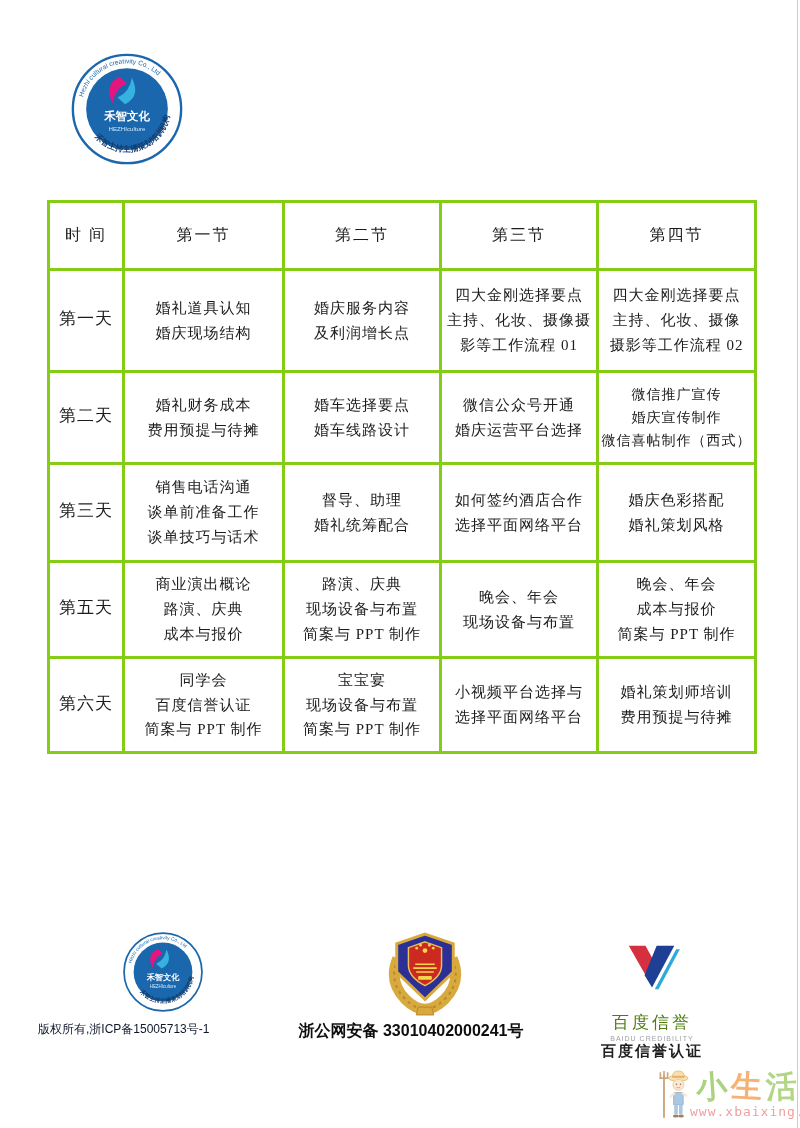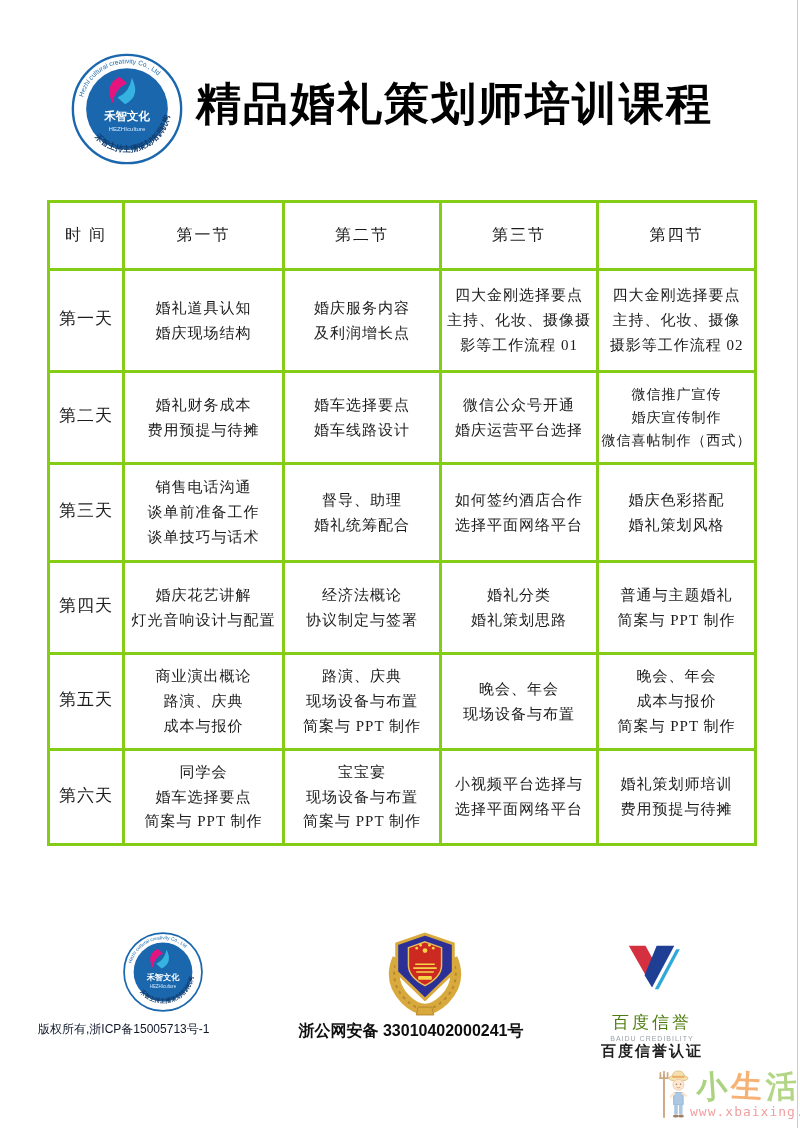--- a/index.html
+++ b/index.html
@@ -74,21 +74,20 @@
     <g transform="rotate(-16 60 60)">
       <defs>
         <path id="arcT1" d="M 12,60 A 48,48 0 0 1 108,60" fill="none"></path>
         <path id="arcB1" d="M 15,60 A 45,45 0 0 0 105,60" fill="none"></path>
       </defs>
       <text font-size="7" fill="#1a67ad" class="hz-arc"><textPath href="#arcT1" startOffset="50%" text-anchor="middle">Hezhi cultural creativity Co., Ltd</textPath></text>
       <text font-size="8.5" font-weight="bold" fill="#123a6b"><textPath href="#arcB1" startOffset="50%" text-anchor="middle">禾智主持主播策划培训机构</textPath></text>
     </g>
   </svg>
 
-  <div class="doc-title">精品婚礼策划师培训课程</div>
 
   <table class="course">
     <colgroup>
       <col style="width:75px">
         <col style="width:160px">
         <col style="width:157px">
         <col style="width:157px">
         <col style="width:158px">
     </colgroup>
     <tbody>
@@ -129,49 +128,38 @@
         <td>销售电话沟通
 谈单前准备工作
 谈单技巧与话术</td>
         <td>督导、助理
 婚礼统筹配合</td>
         <td>如何签约酒店合作
 选择平面网络平台</td>
         <td>婚庆色彩搭配
 婚礼策划风格</td>
       </tr>
-      <tr style="height:92px">
-        <td class="day">第四天</td>
-        <td>婚庆花艺讲解
-灯光音响设计与配置</td>
-        <td>经济法概论
-协议制定与签署</td>
-        <td>婚礼分类
-婚礼策划思路</td>
-        <td>普通与主题婚礼
-简案与 PPT 制作</td>
-      </tr>
       <tr style="height:96px">
         <td class="day">第五天</td>
         <td>商业演出概论
 路演、庆典
 成本与报价</td>
         <td>路演、庆典
 现场设备与布置
 简案与 PPT 制作</td>
         <td>晚会、年会
 现场设备与布置</td>
         <td>晚会、年会
 成本与报价
 简案与 PPT 制作</td>
       </tr>
       <tr style="height:95px">
         <td class="day">第六天</td>
         <td>同学会
-婚车选择要点
+百度信誉认证
 简案与 PPT 制作</td>
         <td>宝宝宴
 现场设备与布置
 简案与 PPT 制作</td>
         <td>小视频平台选择与
 选择平面网络平台</td>
         <td>婚礼策划师培训
 费用预提与待摊</td>
       </tr>
     </tbody>

